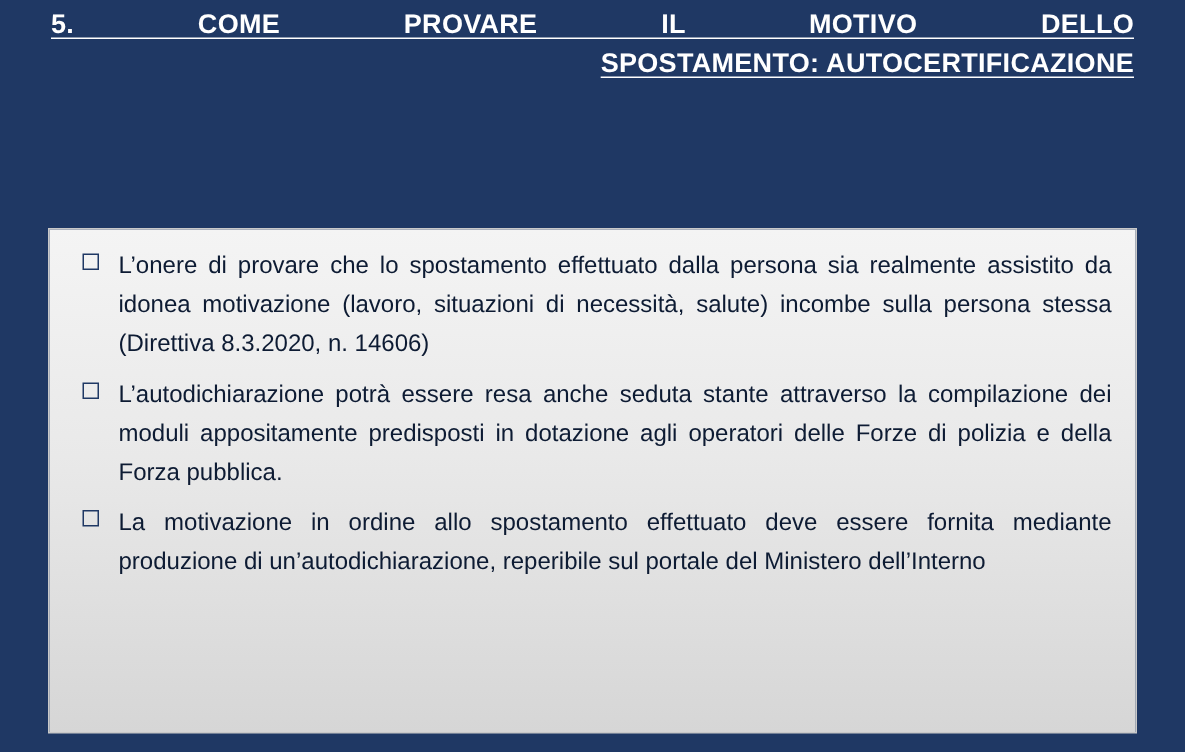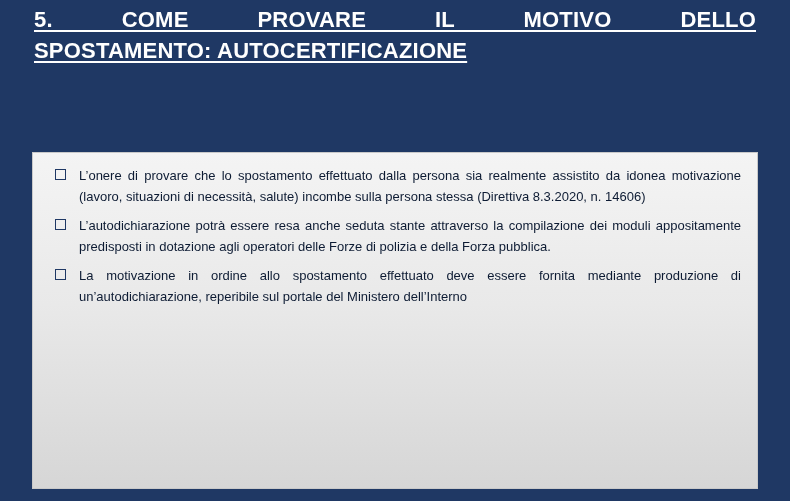--- a/index.html
+++ b/index.html
@@ -21,38 +21,38 @@
     box-sizing: border-box;
   }
   .title-block {
     position: absolute;
     left: 34px;
     top: 4px;
     width: 722px;
   }
   .slide-title {
     color: #ffffff;
-    font-size: 22px;
+    font-size: 18px;
     font-weight: bold;
     line-height: 1.42;
     text-decoration: underline;
     text-underline-offset: 3px;
     text-align: justify;
     letter-spacing: 0.2px;
     margin: 0;
   }
   .slide-title .line1 {
     display: block;
     text-align: justify;
     text-align-last: justify;
     white-space: nowrap;
   }
   .slide-title .line2 {
     display: block;
-    text-align: left;
+    text-align: right;
   }
   .content-panel {
     position: absolute;
     left: 32px;
     top: 152px;
     width: 726px;
     height: 337px;
     background: linear-gradient(to bottom, #f4f4f4 0%, #e9e9e9 45%, #d6d6d6 100%);
     border: 1px solid #c9c9c9;
     box-sizing: border-box;
@@ -61,21 +61,21 @@
   .bullet-list {
     list-style: none;
     margin: 0;
     padding: 0;
   }
   .bullet-item {
     position: relative;
     padding-left: 32px;
     margin-bottom: 8px;
     color: #0d1b33;
-    font-size: 13px;
+    font-size: 16px;
     line-height: 1.62;
     text-align: justify;
     text-justify: inter-word;
   }
   .bullet-item:last-child {
     margin-bottom: 0;
   }
   .bullet-marker {
     position: absolute;
     left: 8px;

